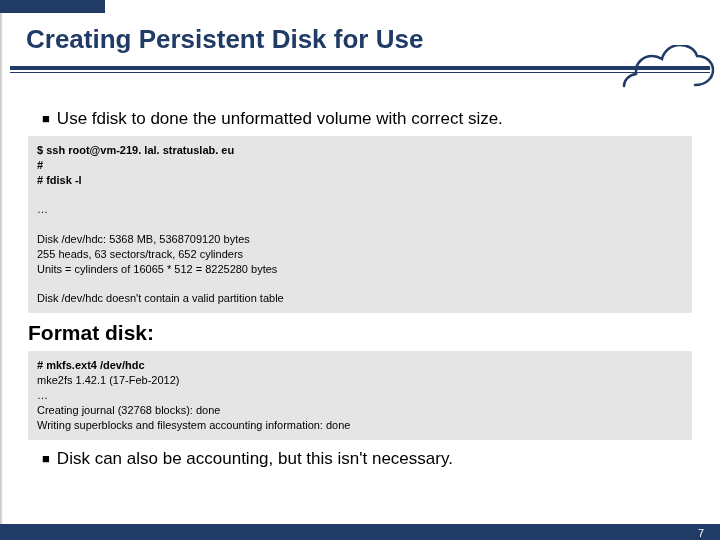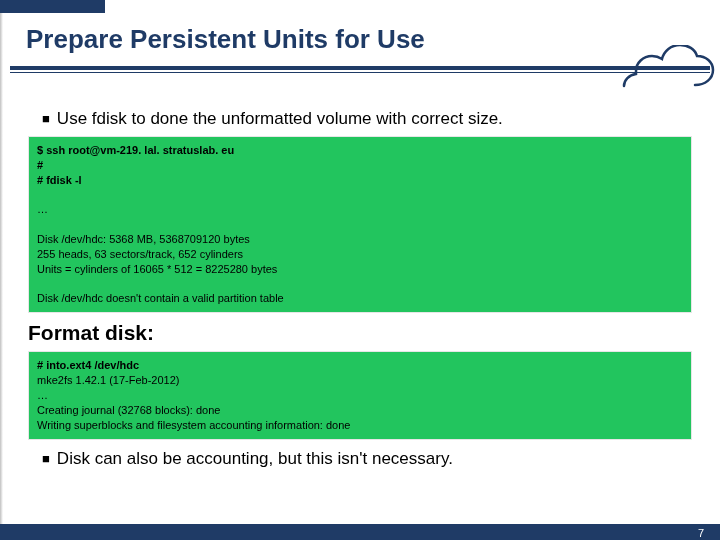--- a/index.html
+++ b/index.html
@@ -9,35 +9,35 @@
   .title-wrap { position: absolute; top: 24px; left: 26px; right: 26px; }
   .title { font-size: 26px; font-weight: bold; color: #1f3b66; letter-spacing: 0; }
   .hr1 { position: absolute; top: 66px; left: 10px; right: 10px; border: 0; border-top: 4px solid #1f3b66; }
   .hr2 { position: absolute; top: 72px; left: 10px; right: 10px; border: 0; border-top: 1px solid #1f3b66; }
   .cloud { position: absolute; top: 45px; right: 0; width: 100px; height: 55px; }
   .body { position: absolute; top: 108px; left: 28px; right: 28px; }
   .h2 { font-size: 21px; font-weight: bold; color: #000; margin-bottom: 6px; }
   .bullet-row { display: flex; align-items: flex-start; gap: 7px; padding-left: 14px; margin-bottom: 6px; }
   .bullet-mark { font-size: 13px; color: #000; line-height: 22px; }
   .bullet-text { font-size: 17px; color: #000; line-height: 22px; }
-  .code-block { background: #22c55e; border: 1px solid #e6e6e6; padding: 6px 8px; font-family: Arial, Helvetica, sans-serif; font-size: 11px; line-height: 1.35; color: #000; white-space: pre-wrap; margin: 2px 0 8px 0; }
+  .code-block { background: #e5e5e5; border: 1px solid #e6e6e6; padding: 6px 8px; font-family: Arial, Helvetica, sans-serif; font-size: 11px; line-height: 1.35; color: #000; white-space: pre-wrap; margin: 2px 0 8px 0; }
   .code-block .bold { font-weight: bold; }
   .footer { position: absolute; bottom: 0; left: 0; right: 0; height: 16px; background: #1f3b66; }
   .pagenum { position: absolute; right: 16px; bottom: 1px; color: #fff; font-size: 11px; }
   .shadow-edge { position: absolute; left: 0; top: 0; bottom: 16px; width: 3px; background: linear-gradient(90deg, rgba(0,0,0,.25), rgba(0,0,0,0)); }
 </style>
 </head>
 <body>
 
 <div class="slide">
   <div class="shadow-edge"></div>
   <div class="top-tab"></div>
 
   <div class="title-wrap">
-    <div class="title">Prepare Persistent Units for Use</div>
+    <div class="title">Creating Persistent Disk for Use</div>
   </div>
   <hr class="hr1">
   <hr class="hr2">
 
   <svg class="cloud" viewBox="0 0 100 55">
     <path d="M75 40c10 0 18-6 18-15 0-8-7-14-16-14-2-7-9-11-17-11-9 0-16 6-18 14-3-2-6-3-10-3-9 0-16 7-16 15 0 1 0 2 0 3-7 1-12 6-12 12 0 0 0 0 0 0" fill="none" stroke="#1f3b66" stroke-width="2.5" stroke-linecap="round"></path>
   </svg>
 
   <div class="body">
 
@@ -51,21 +51,21 @@
 
 …
 
 Disk /dev/hdc: 5368 MB, 5368709120 bytes
 255 heads, 63 sectors/track, 652 cylinders
 Units = cylinders of 16065 * 512 = 8225280 bytes
 
 Disk /dev/hdc doesn't contain a valid partition table</span></div>
 
     <div class="h2">Format disk:</div>
-    <div class="code-block"><span class="bold"># into.ext4 /dev/hdc</span><span>
+    <div class="code-block"><span class="bold"># mkfs.ext4 /dev/hdc</span><span>
 mke2fs 1.42.1 (17-Feb-2012)
 …
 Creating journal (32768 blocks): done
 Writing superblocks and filesystem accounting information: done</span></div>
     <div class="bullet-row">
       <span class="bullet-mark">■</span>
       <span class="bullet-text">Disk can also be accounting, but this isn't necessary.</span>
     </div>
 
   </div>

